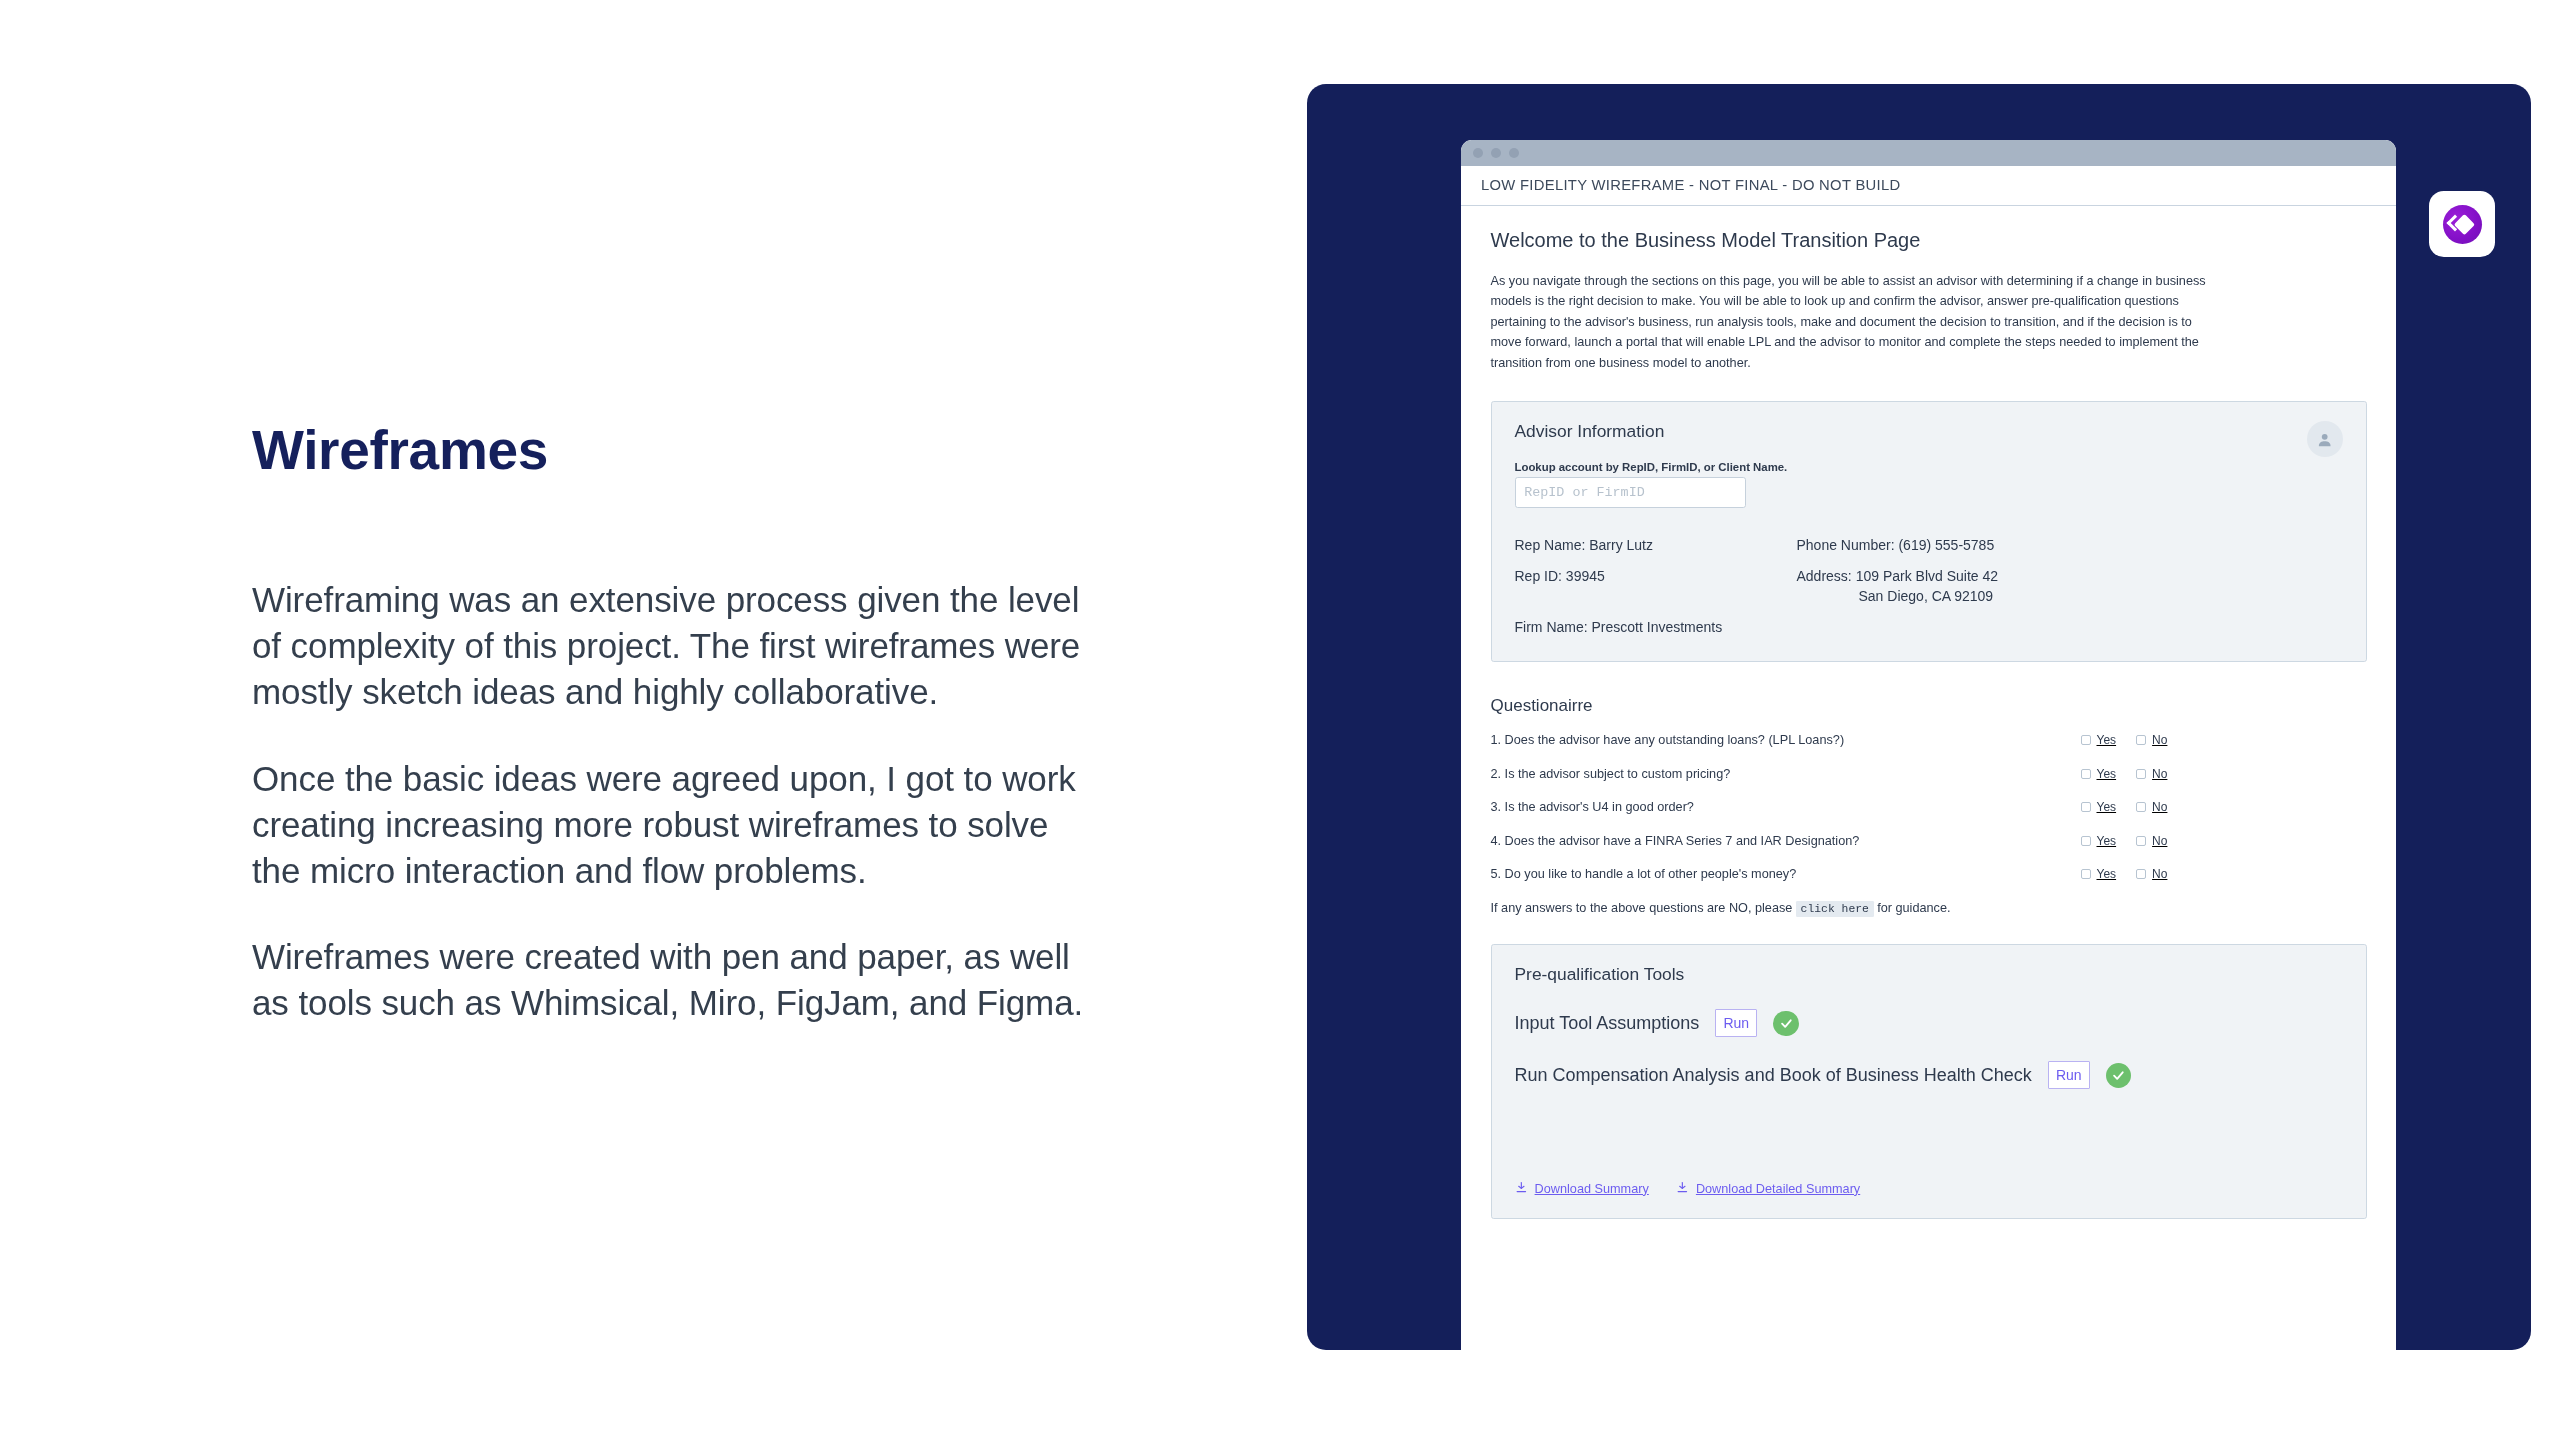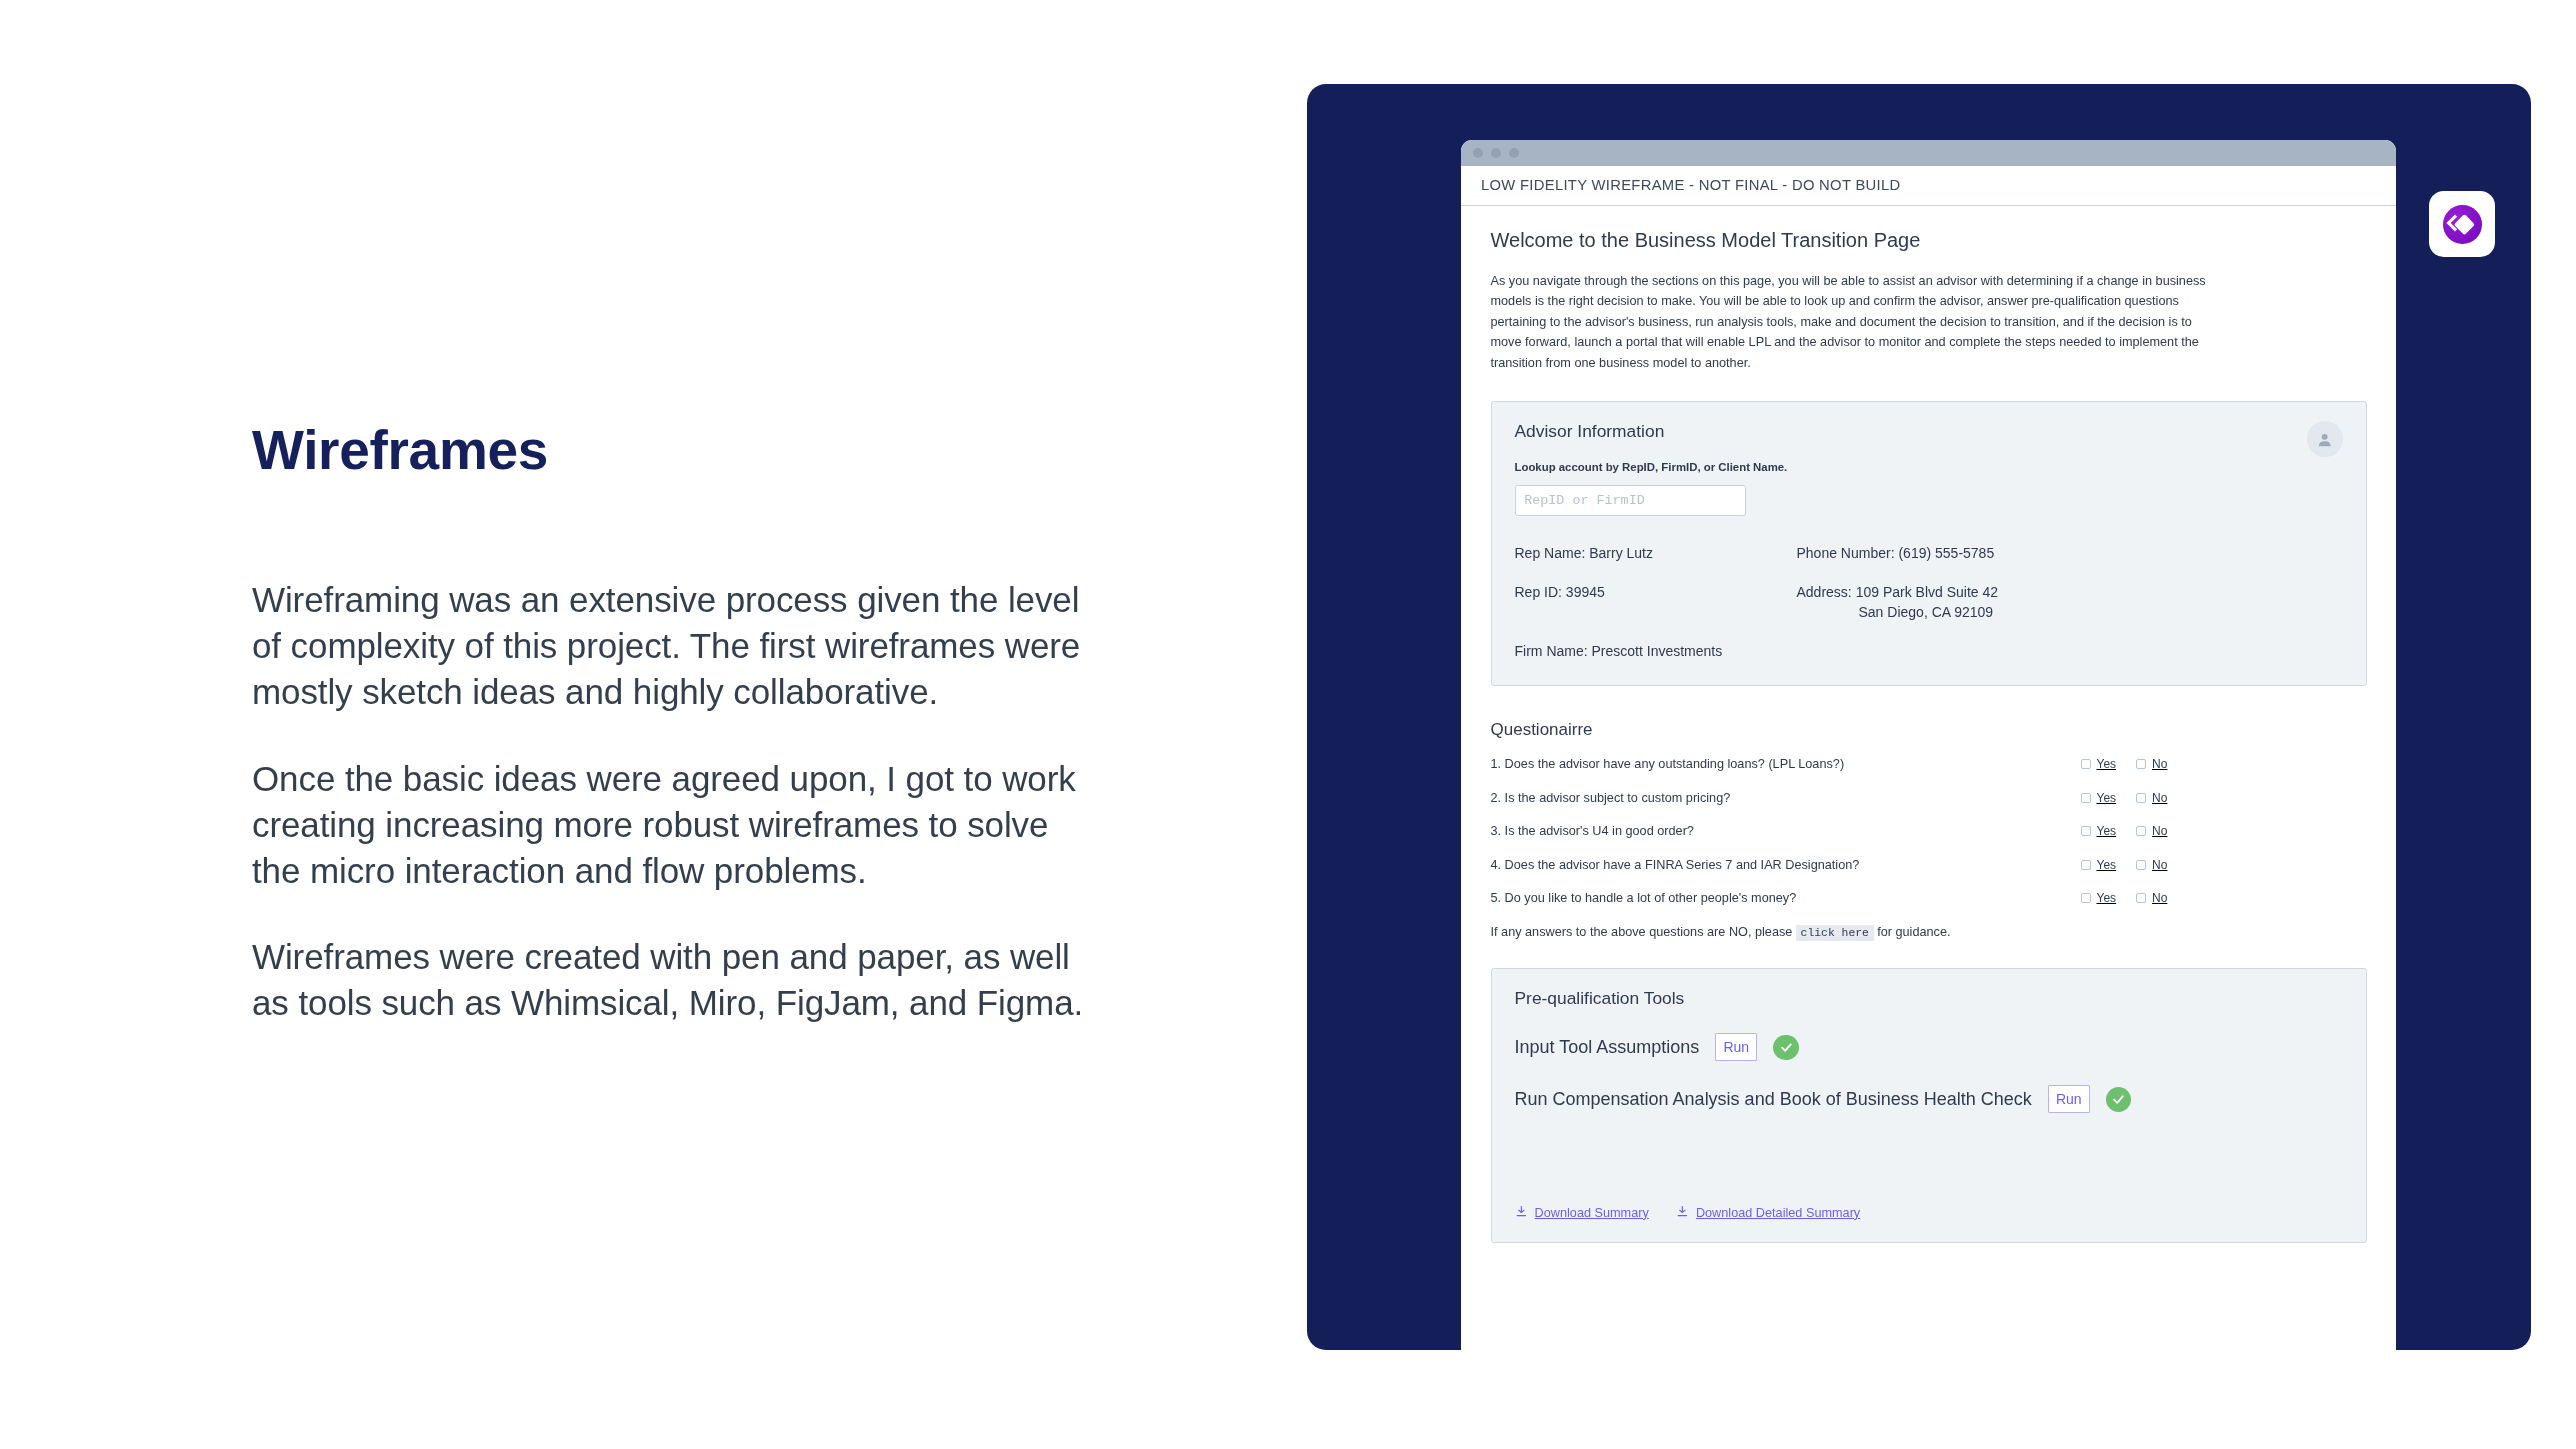--- a/index.html
+++ b/index.html
@@ -147,39 +147,39 @@
     border-radius:50%;
     background:#e2e8ee;
     display:flex; align-items:center; justify-content:center;
   }
   .avatar svg { width:17.4px; height:17.4px; }
 
   .field-label {
     font-size:11.4px;
     font-weight:700;
     color:#2e3a4d;
-    margin-bottom:12px;
+    margin-bottom:4px;
   }
   .text-input {
     width:231px; height:31px;
     background:#ffffff;
     border:1px solid #c6d1dc;
     border-radius:2.7px;
     font-size:13.4px;
     color:#2e3a4d;
     padding:0 8.7px;
     font-family:Liberation Mono, monospace;
   }
   .text-input::placeholder { color:#b7c2cd; }
 
   .info-grid {
     margin-top:28px;
     display:grid;
     grid-template-columns:282px 1fr;
-    row-gap:19px;
+    row-gap:11px;
   }
   .info-item {
     font-size:14px;
     color:#2e3a4d;
     line-height:1.42;
     font-weight:400;
   }
   .addr-line2 { padding-left:62px; }
 
   

